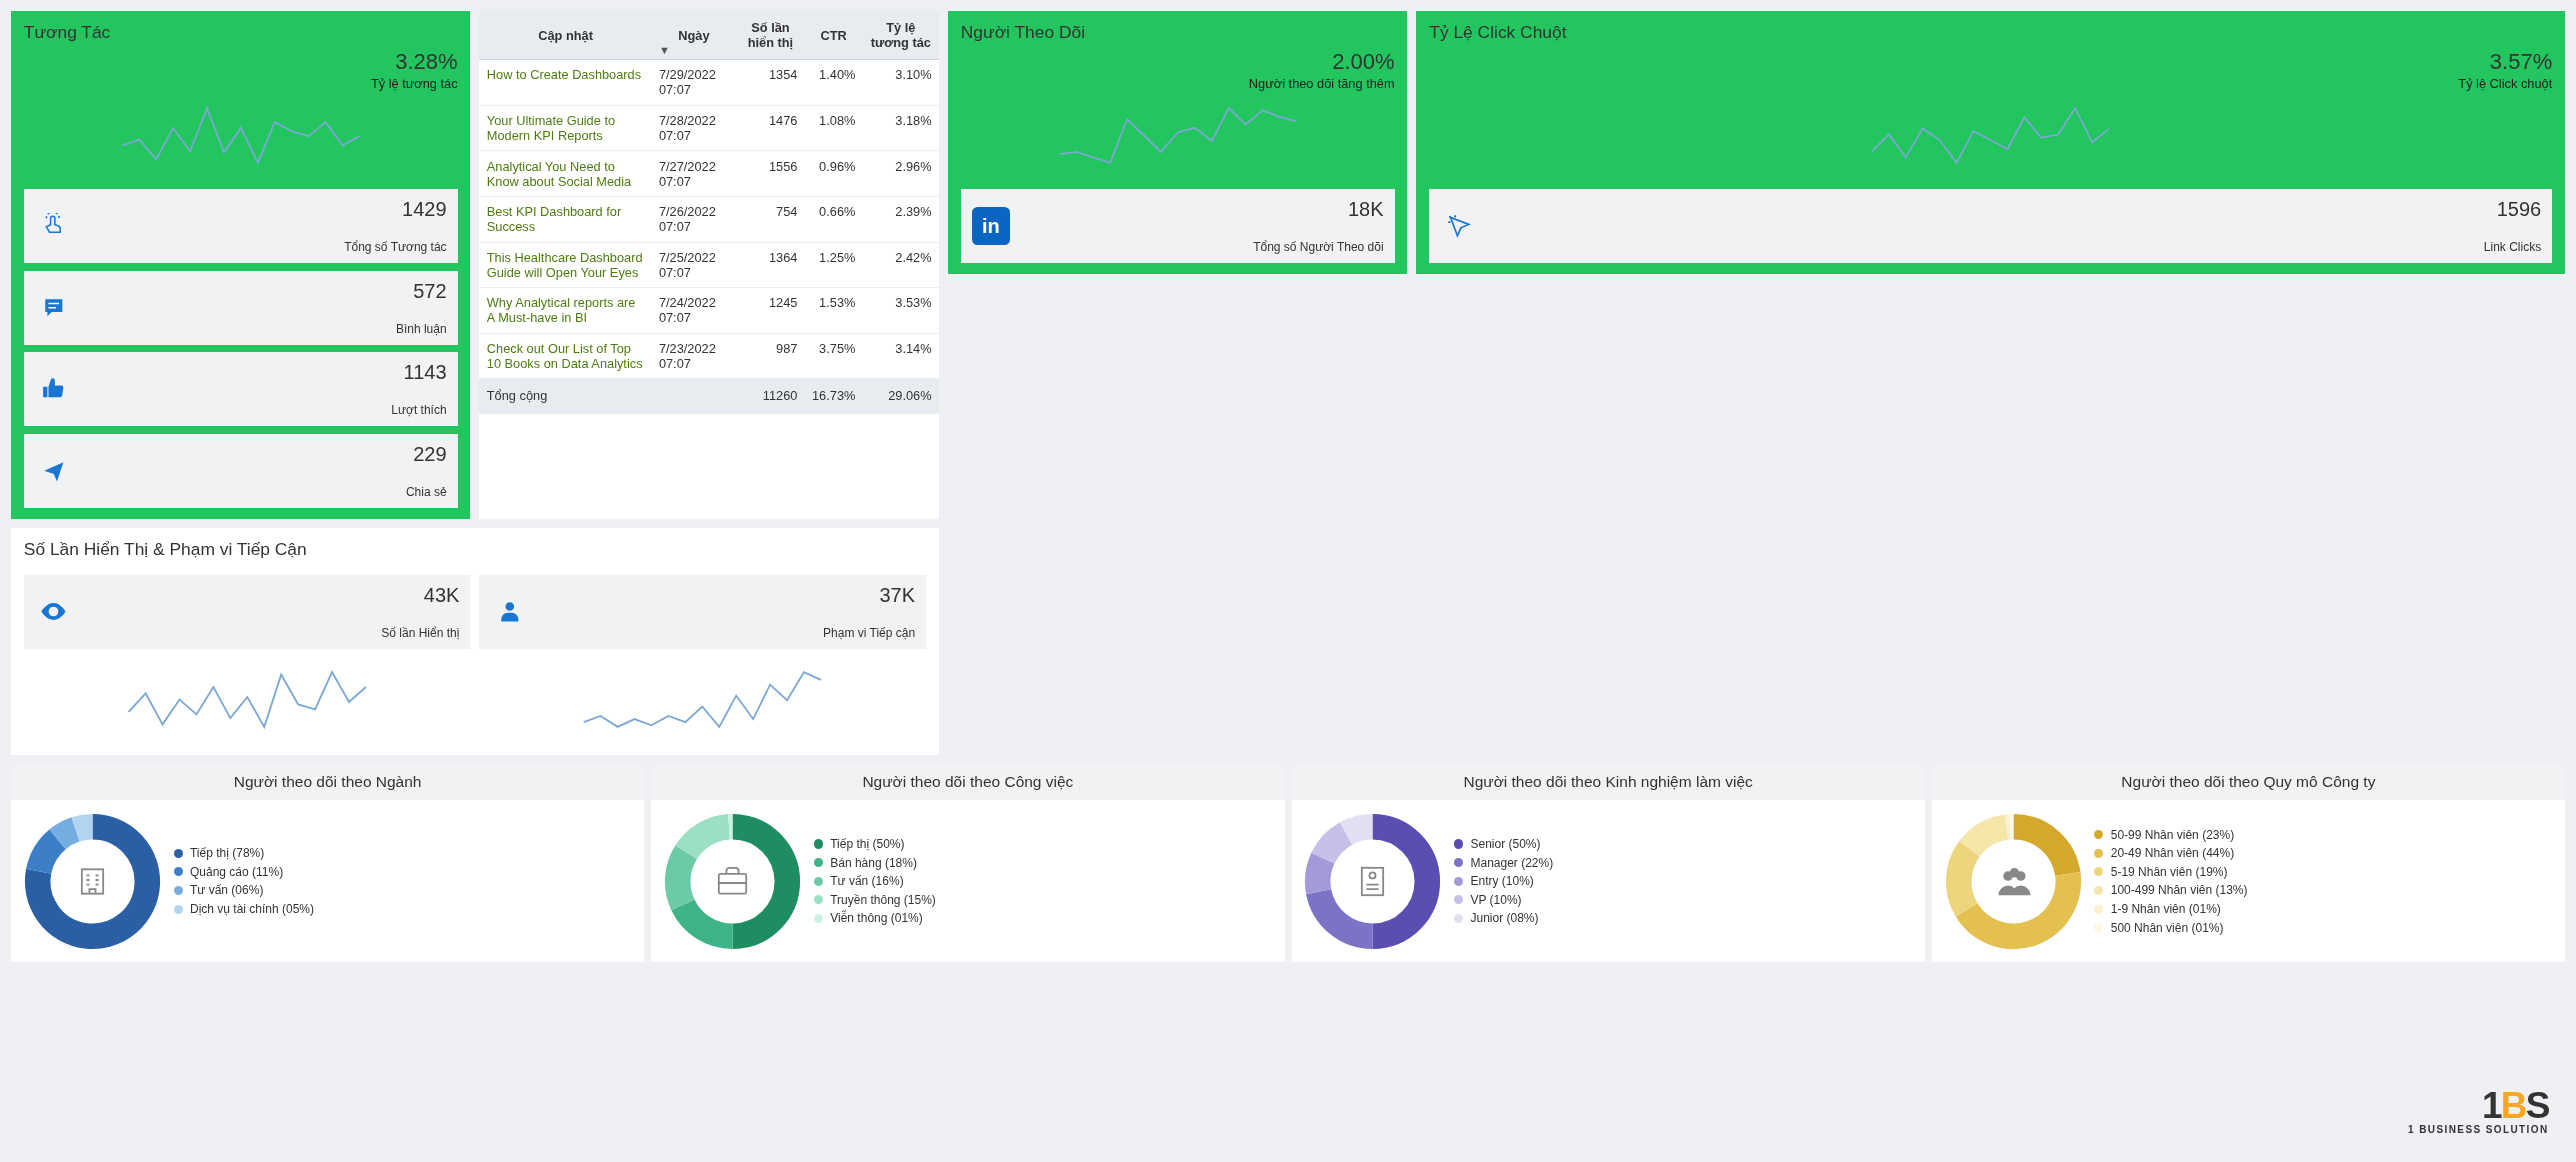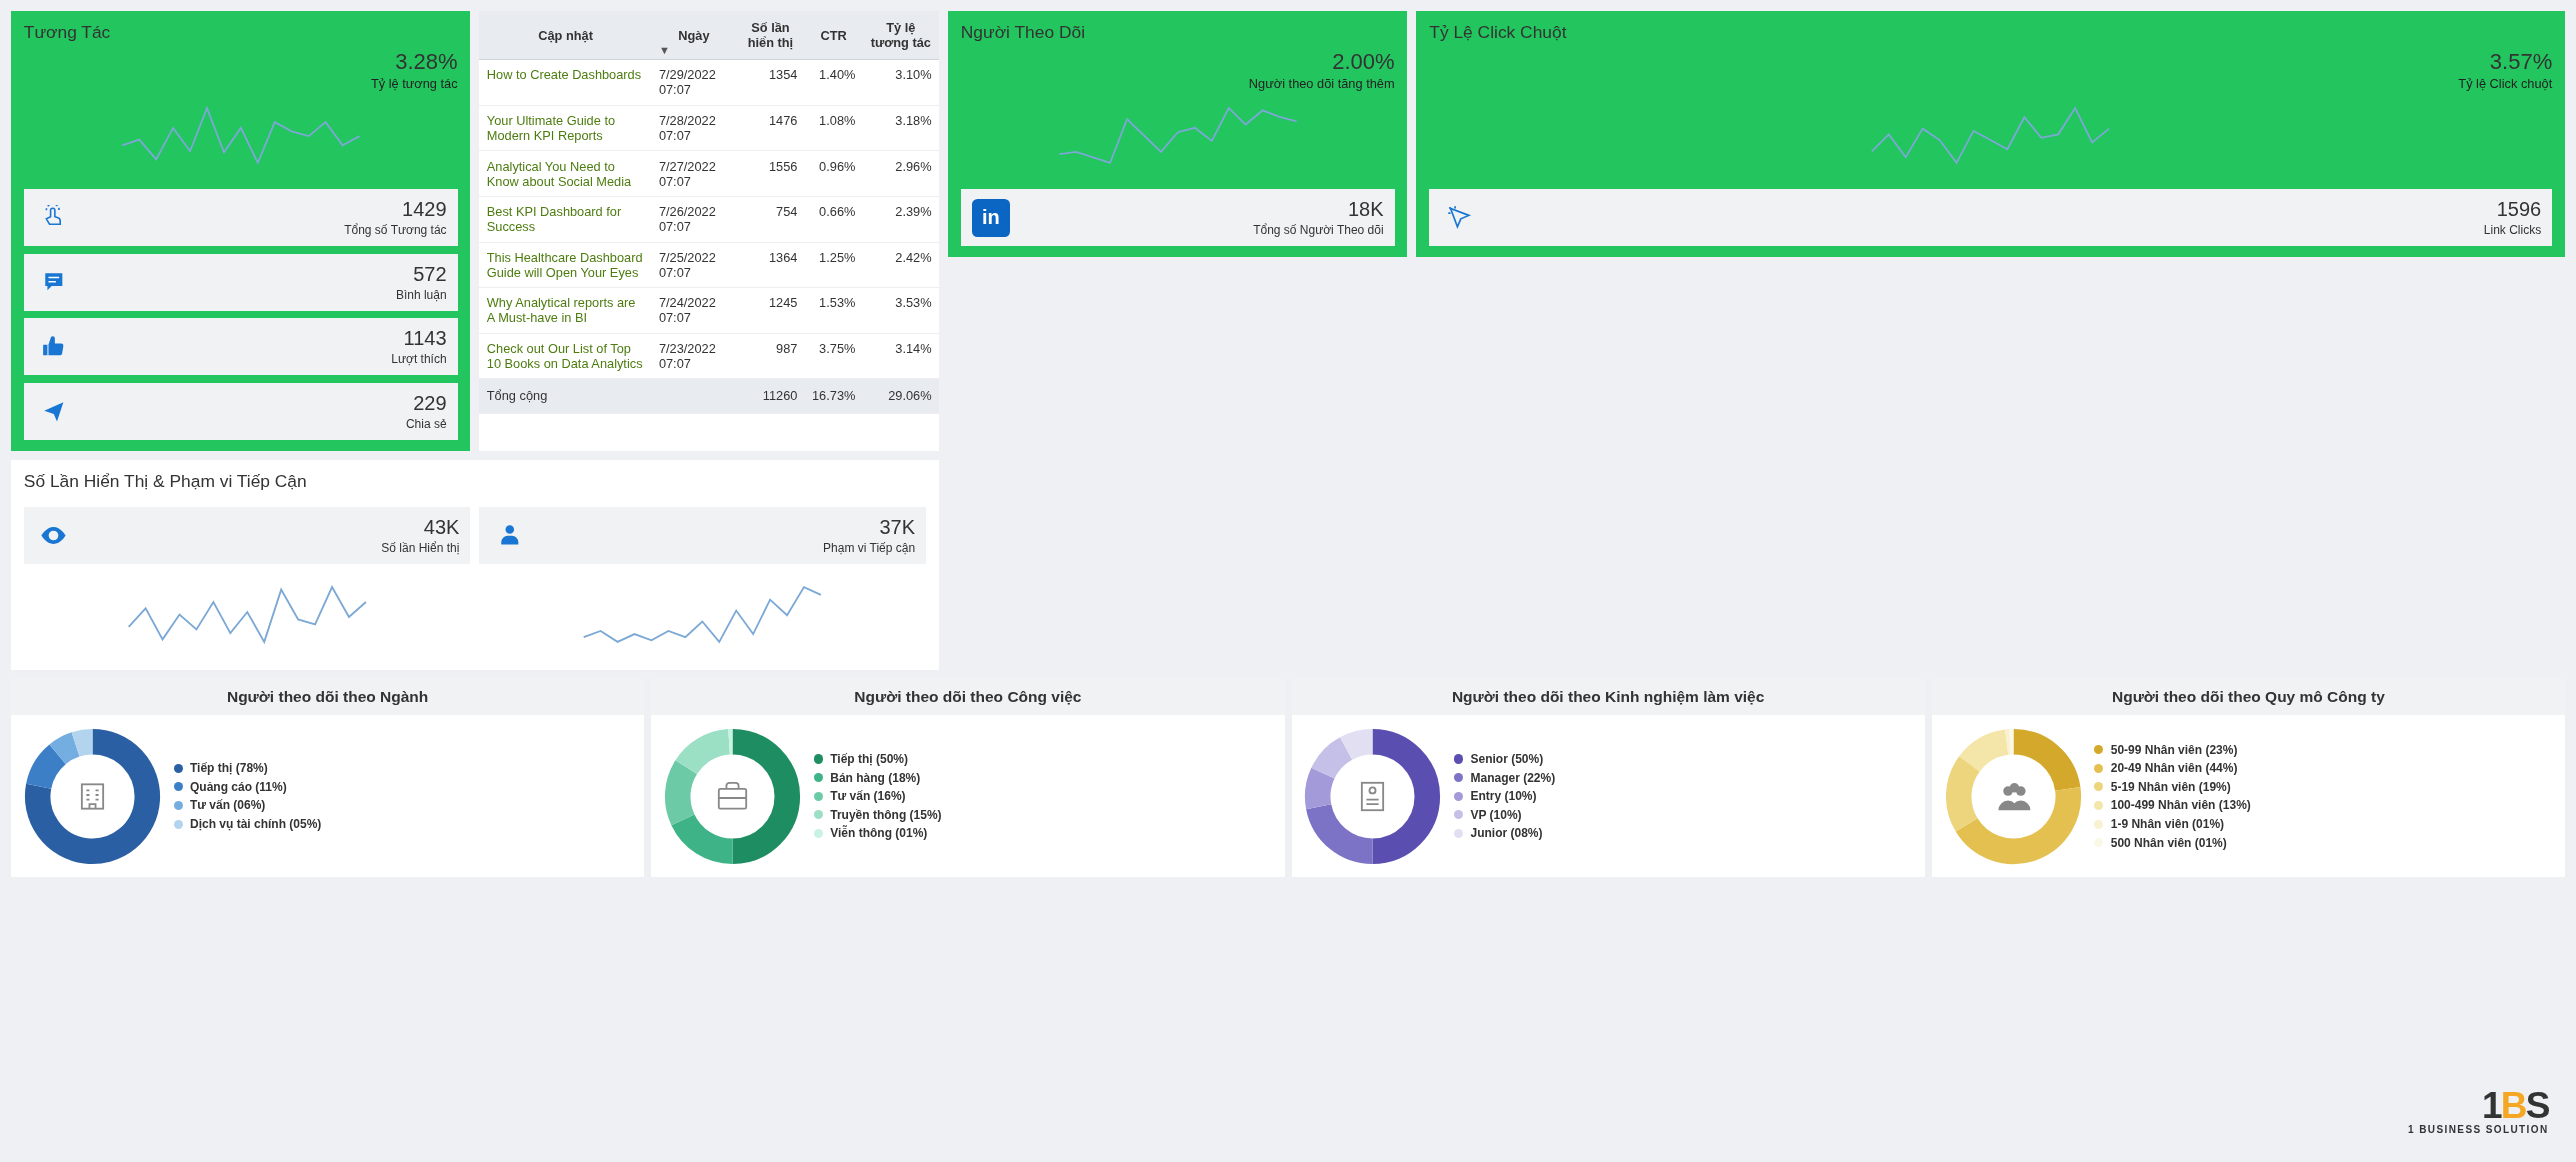--- a/index.html
+++ b/index.html
@@ -7,35 +7,35 @@
 .dashboard { display: grid; grid-template-columns: 1fr 1fr 1fr 2.5fr; gap: 9.1px; }
 .card { background: #22c55e; padding: 11px 12.8px; }
 .card-title { font-size: 17.4px; color: #333; margin-bottom: 5.5px; }
 .big-pct { font-size: 22px; color: #333; text-align: right; }
 .sub-label { font-size: 12.8px; color: #222; text-align: right; margin-top: 1.8px; }
 .spark { width: 100%; height: 73px; margin: 7.3px 0; }
 .metric-box { background: #f1f2f4; display: flex; align-items: center; padding: 9.1px 11px; gap: 11px; margin-top: 7.3px; }
 .metric-icon { width: 38px; height: 38px; display: flex; align-items: center; justify-content: center; color: #1976d2; }
 .metric-right { flex: 1; text-align: right; }
 .metric-val { font-size: 20px; color: #333; }
-.metric-lbl { font-size: 12px; color: #333; margin-top: 2px; }
+.metric-lbl { font-size: 12px; color: #333; margin-top: 19px; }
 .reach-card { background: #fff; padding: 11px 12.8px; grid-column: 1 / 3; }
 .reach-metrics { display: grid; grid-template-columns: 1fr 1fr; gap: 9.1px; margin-top: 7.3px; }
 .reach-sparks { display: grid; grid-template-columns: 1fr 1fr; gap: 9.1px; margin-top: 7.3px; }
 .table-card { background: #fff; padding: 0; font-size: 12.8px; }
 .table-card table { width: 100%; border-collapse: collapse; }
 .table-card thead { background: #e8ecf1; }
 .table-card th { padding: 9.1px 7.3px; text-align: center; font-weight: 600; color: #333; border-bottom: 0.9px solid #d0d5db; position: relative; }
 .table-card th:first-child { text-align: center; }
 .table-card td { padding: 7.3px 7.3px; border-bottom: 0.9px solid #eee; vertical-align: top; }
 .table-card td.link { color: #4d7c0f; }
 .table-card td.num { text-align: right; }
 .table-card tfoot td { background: #e8ecf1; font-weight: 400; padding: 9.1px 7.3px; }
 .sort-arrow { font-size: 11px; color: #555; position: absolute; left: 7.3px; bottom: 3.7px; }
-.bottom-row { display: grid; grid-template-columns: 1fr 1fr 1fr 1fr; gap: 7px; margin-top: 9.1px; font-weight: bold; }
+.bottom-row { display: grid; grid-template-columns: 1fr 1fr 1fr 1fr; gap: 7px; margin-top: 9.1px; }
 .donut-card { background: #fff; padding: 0; }
 .donut-title { background: #f1f2f4; text-align: center; padding: 9.1px; font-size: 15.5px; color: #333; }
 .donut-body { display: flex; align-items: center; padding: 12.8px; gap: 12.8px; }
 .donut-svg { width: 137px; height: 137px; flex-shrink: 0; }
 .legend { font-size: 12px; color: #333; }
 .legend-item { display: flex; align-items: center; gap: 7.3px; margin: 4.6px 0; }
 .legend-dot { width: 9.1px; height: 9.1px; border-radius: 50%; flex-shrink: 0; }
 .logo-overlay { position: fixed; right: 27.4px; bottom: 27.4px; text-align: right; color: #333; }
 .logo-text { font-size: 37px; font-weight: 900; letter-spacing: -1.8px; }
 .logo-text .l1 { color: #333; }

